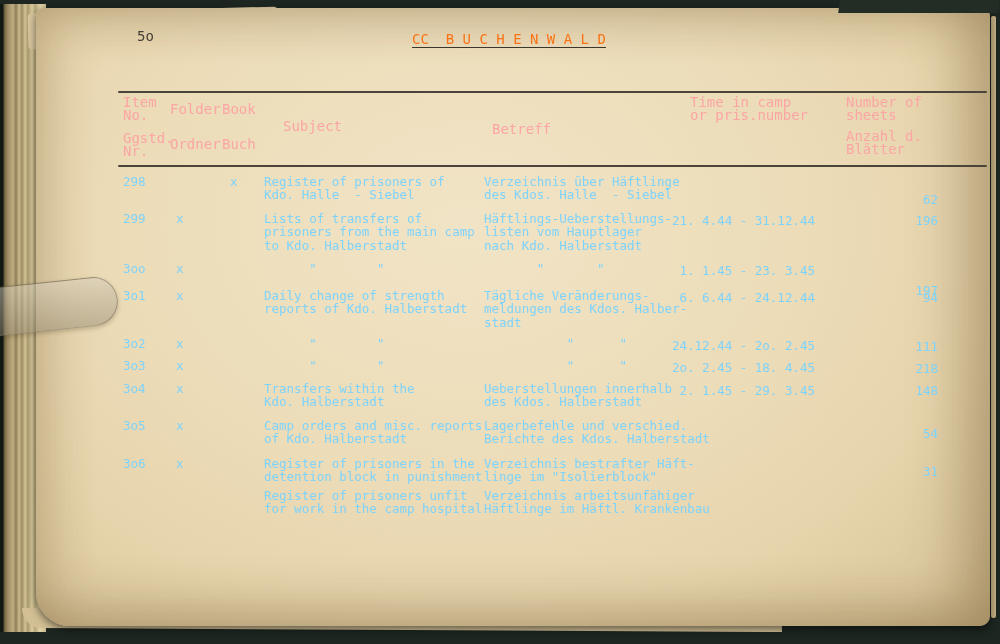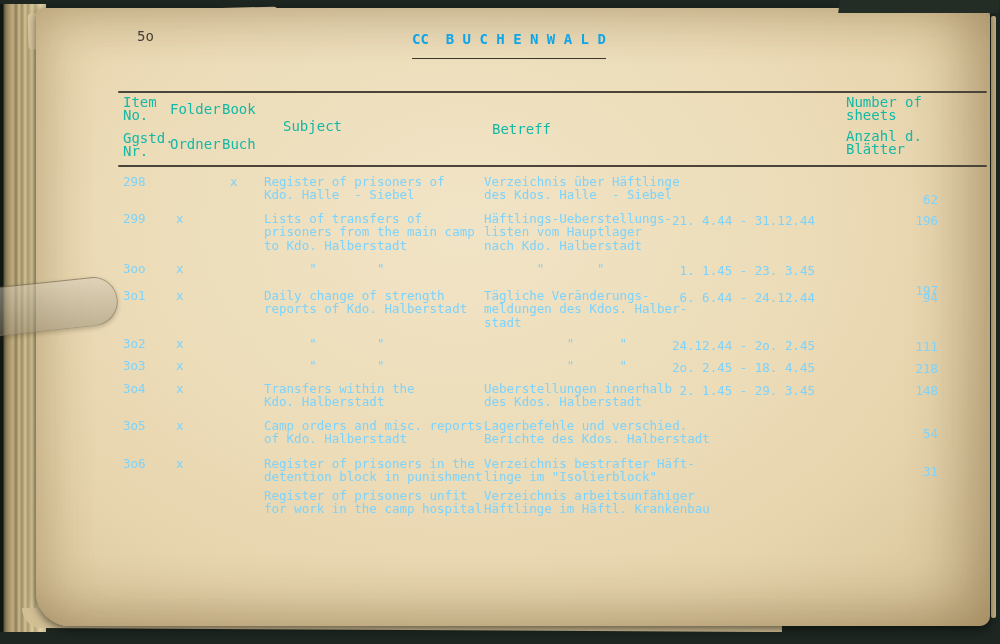--- a/index.html
+++ b/index.html
@@ -49,28 +49,28 @@
     border:1px solid rgba(80,70,50,.38);
     border-radius:0 26px 26px 0;
     transform:rotate(-6deg);
     box-shadow:0 2px 4px rgba(60,45,20,.25);
   }
   
   .content{position:absolute;inset:0;z-index:3;color:#453e36;}
   .content .abs{position:absolute;white-space:pre;font-size:14px;line-height:13.4px;}
   .page-number{font-size:13.5px;}
   .title-line{
-    font-size:12px;font-weight:bold;color:#0ea5e9;
-    border-bottom:1.5px solid #3c362d;padding-bottom:12px;white-space:pre;
+    font-size:12px;font-weight:normal;color:#f97316;
+    border-bottom:1.5px solid #3c362d;padding-bottom:1px;white-space:pre;
   }
   .rule{
     position:absolute;left:118px;width:869px;height:1.6px;
     background:#4a443a;border-radius:1px;
   }
-  .hdr{color:#14b8a6;}
+  .hdr{color:#fca5a5;}
   
   .row{position:absolute;left:0;width:1000px;}
   .cell{position:absolute;top:0;white-space:pre;font-size:12.5px;line-height:13.4px;color:#7dd3fc;}
   .c-item{left:123px;}
   .c-folder{left:176px;}
   .c-book{left:230px;}
   .c-subj{left:264px;width:228px;}
   .c-betr{left:484px;width:238px;}
   .c-time{left:672px;}
   .c-sheets{left:848px;width:90px;text-align:right;}
@@ -97,20 +97,22 @@
   <div class="abs hdr" style="left:123px;top:96px;">Item
 No.</div>
   <div class="abs hdr" style="left:123px;top:132px;">Ggstd.
 Nr.</div>
   <div class="abs hdr" style="left:170px;top:103px;">Folder</div>
   <div class="abs hdr" style="left:170px;top:138px;">Ordner</div>
   <div class="abs hdr" style="left:222px;top:103px;">Book</div>
   <div class="abs hdr" style="left:222px;top:138px;">Buch</div>
   <div class="abs hdr" style="left:283px;top:120px;">Subject</div>
   <div class="abs hdr" style="left:492px;top:123px;">Betreff</div>
+  <div class="abs hdr" style="left:690px;top:96px;">Time in camp
+or pris.number</div>
   <div class="abs hdr" style="left:846px;top:96px;">Number of
 sheets</div>
   <div class="abs hdr" style="left:846px;top:130px;">Anzahl d.
 Blätter</div>
 
   <div id="rows">
       <div class="row" style="top: 175px;">
         <div class="cell c-item">298</div>
         <div class="cell c-book">x</div>
         <div class="cell c-subj">Register of prisoners of

